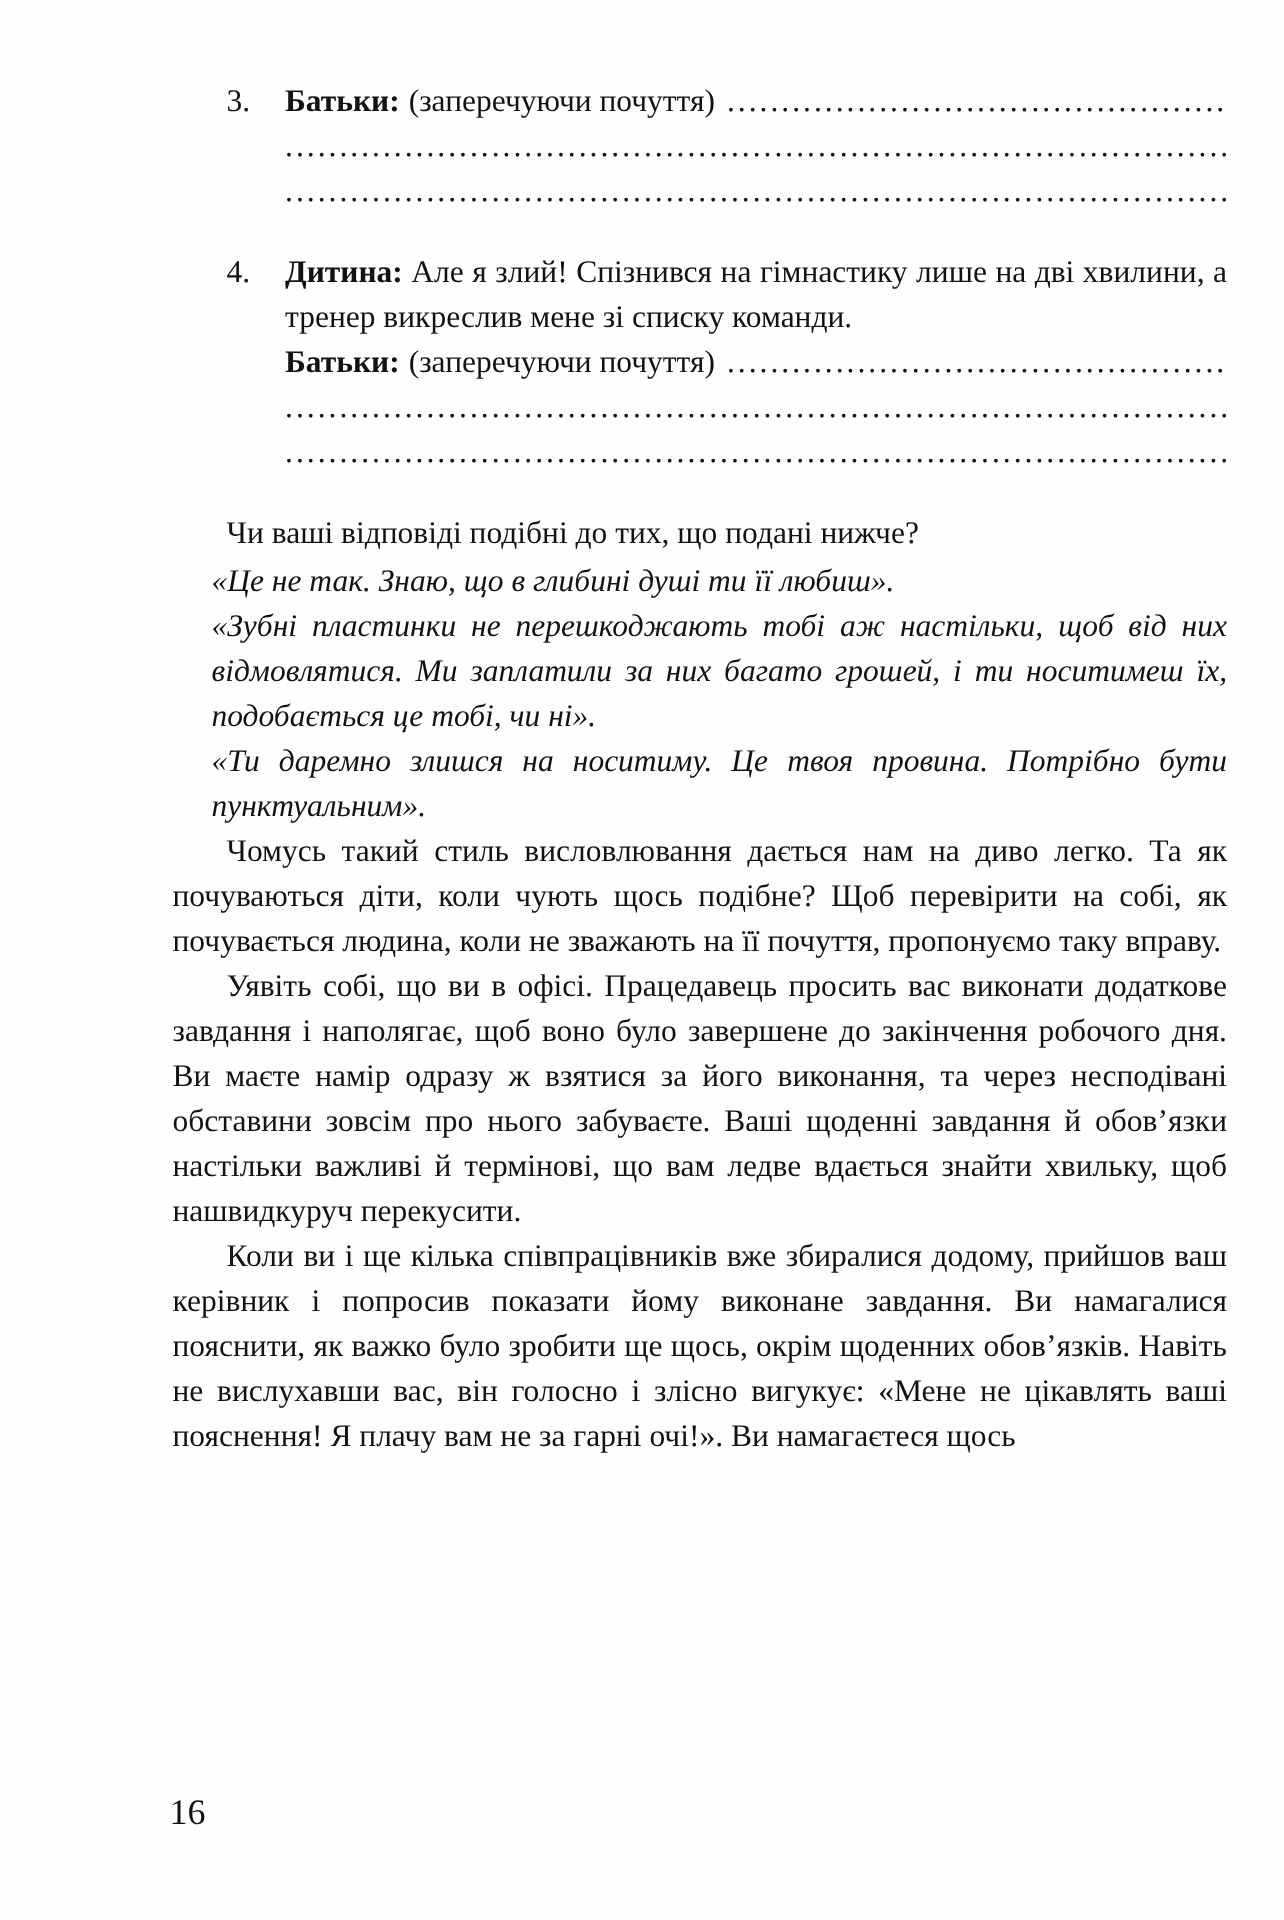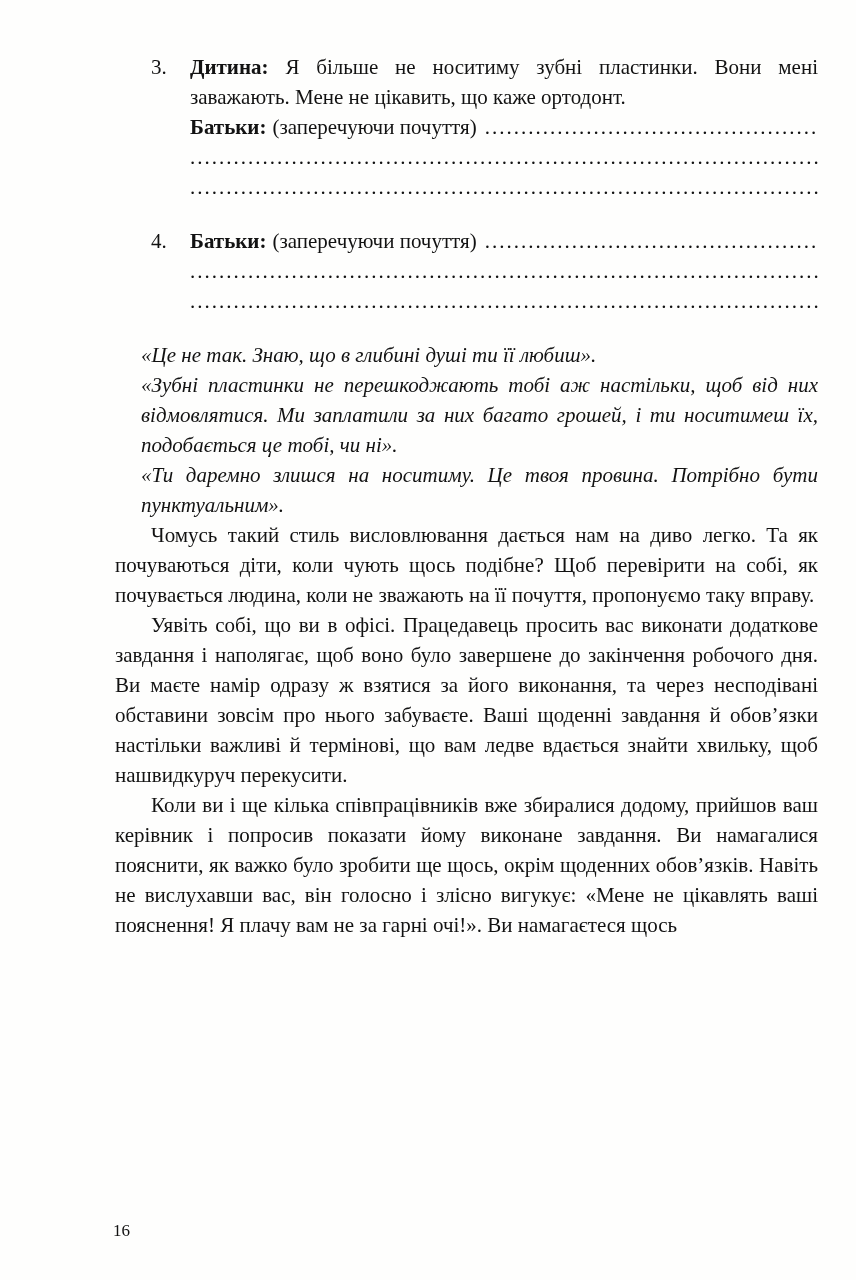--- a/index.html
+++ b/index.html
@@ -79,56 +79,57 @@
   
   .para {
     margin: 0;
     text-indent: 36px;
     text-align: justify;
   }
 
   .page-number {
     position: absolute;
     left: 113px;
-    bottom: 34px;
-    font-size: 17px;
+    bottom: 56px;
+    font-size: 24px;
   }
 </style>
 </head>
 <body>
 
 <div class="page">
 
   <section class="exercise">
     <span class="num">3.</span>
     <div class="ex-body">
-      <p><span class="b">Дитина:</span> <span>Я більше не носитиму зубні пластинки. Вони мені заважають. Мене не цікавить, що каже ортодонт.</span></p>
       <div class="parent-line">
         <span class="b">Батьки:</span>
         <span class="i">(заперечуючи почуття)</span>
         <span class="dotfill">....................................................................................................................................................................................................................</span>
       </div>
       <div class="dotline">....................................................................................................................................................................................................................</div>
       <div class="dotline">....................................................................................................................................................................................................................</div>
     </div>
   </section>
 
   <section class="exercise">
     <span class="num">4.</span>
     <div class="ex-body">
+      <p><span class="b">Дитина:</span> <span>Але я злий! Спізнився на гімнастику лише на дві хвилини, а тренер викреслив мене зі списку команди.</span></p>
       <div class="parent-line">
         <span class="b">Батьки:</span>
         <span class="i">(заперечуючи почуття)</span>
         <span class="dotfill">....................................................................................................................................................................................................................</span>
       </div>
       <div class="dotline">....................................................................................................................................................................................................................</div>
       <div class="dotline">....................................................................................................................................................................................................................</div>
     </div>
   </section>
 
+  <p class="question">Чи ваші відповіді подібні до тих, що подані нижче?</p>
 
   <p class="quote">«Це не так. Знаю, що в глибині душі ти її любиш».</p>
   <p class="quote">«Зубні пластинки не перешкоджають тобі аж настільки, щоб від них відмовлятися. Ми заплатили за них багато грошей, і ти носитимеш їх, подобається це тобі, чи ні».</p>
   <p class="quote">«Ти даремно злишся на носитиму. Це твоя провина. Потрібно бути пунктуальним».</p>
 
   <p class="para">Чомусь такий стиль висловлювання дається нам на диво легко. Та як почуваються діти, коли чують щось подібне? Щоб перевірити на собі, як почувається людина, коли не зважають на її почуття, пропонуємо таку вправу.</p>
   <p class="para">Уявіть собі, що ви в офісі. Працедавець просить вас виконати додаткове завдання і наполягає, щоб воно було завершене до закінчення робочого дня. Ви маєте намір одразу ж взятися за його виконання, та через несподівані обставини зовсім про нього забуваєте. Ваші щоденні завдання й обов’язки настільки важливі й термінові, що вам ледве вдається знайти хвильку, щоб нашвидкуруч перекусити.</p>
   <p class="para">Коли ви і ще кілька співпрацівників вже збиралися додому, прийшов ваш керівник і попросив показати йому виконане завдання. Ви намагалися пояснити, як важко було зробити ще щось, окрім щоденних обов’язків. Навіть не вислухавши вас, він голосно і злісно вигукує: «Мене не цікавлять ваші пояснення! Я плачу вам не за гарні очі!». Ви намагаєтеся щось</p>
 
   <div class="page-number">16</div>

